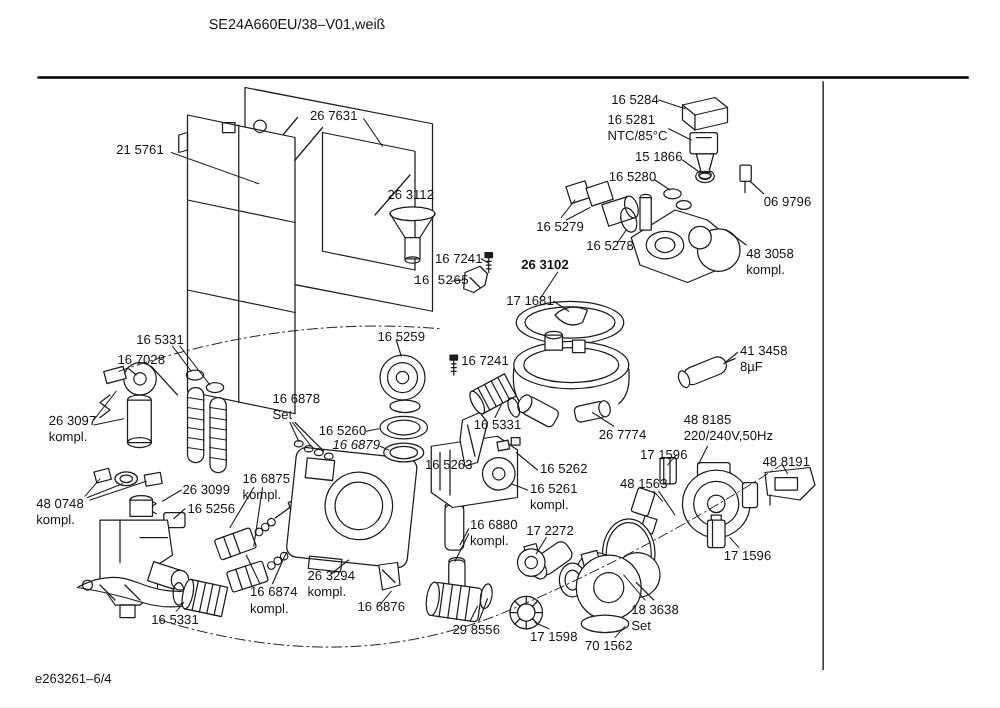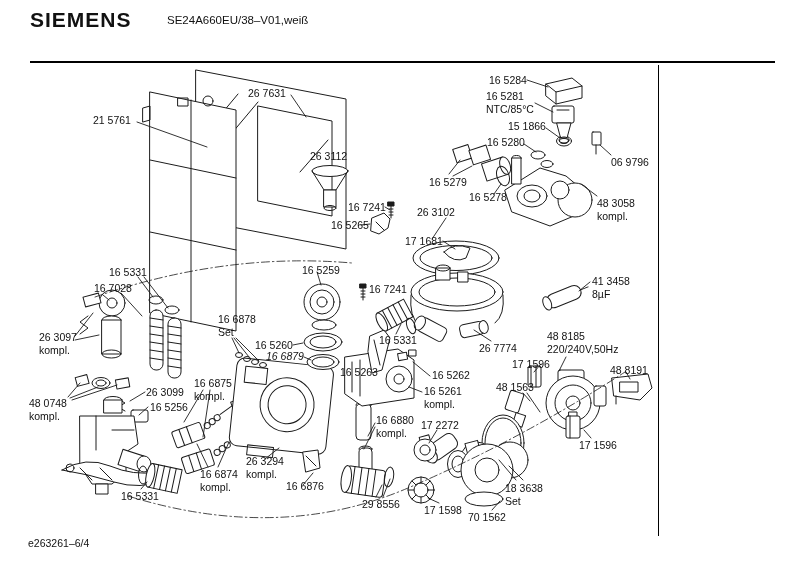--- a/index.html
+++ b/index.html
@@ -18,21 +18,20 @@
   .drawing{position:absolute;left:0;top:0;}
   .labels{position:absolute;left:0;top:0;width:800px;height:566px;}
   .part-label{position:absolute;font-size:10.5px;line-height:12.5px;white-space:nowrap;}
   .part-label span{display:block;}
 </style>
 </head>
 <body>
 
 <div class="page">
 
-  <div class="brand">SIEMENS</div>
   <div class="model">SE24A660EU/38–V01,weiß</div>
   <div class="cat-block">
   </div>
   <div class="h-rule"></div>
   <div class="v-rule"></div>
 
   <svg class="drawing" width="800" height="566" viewBox="0 0 800 566" fill="none" stroke="#1c1c1c" stroke-width="1" stroke-linejoin="round" stroke-linecap="round">
 
     <g>
       <polygon points="196,70 346,99 346,249 196,220" fill="#fff"></polygon>
@@ -465,24 +464,24 @@
       <div class="part-label" style="left: 469px; top: 191px;">
         <span>16 5278</span>
       </div>
       <div class="part-label" style="left: 597px; top: 197px;">
         <span>48 3058</span>
         <span>kompl.</span>
       </div>
       <div class="part-label" style="left: 348px; top: 201px;">
         <span>16 7241</span>
       </div>
-      <div class="part-label" style="left: 417px; top: 206px;">
+      <div class="part-label" style="left: 417px; top: 206px; font-weight: bold;">
         <span>26 3102</span>
       </div>
-      <div class="part-label" style="left: 331px; top: 219px;">
+      <div class="part-label" style="left: 331px; top: 219px; font-family: Liberation Mono, monospace;">
         <span>16 5265</span>
       </div>
       <div class="part-label" style="left: 405px; top: 235px;">
         <span>17 1681</span>
       </div>
       <div class="part-label" style="left: 109px; top: 266px;">
         <span>16 5331</span>
       </div>
       <div class="part-label" style="left: 94px; top: 282px;">
         <span>16 7028</span>

